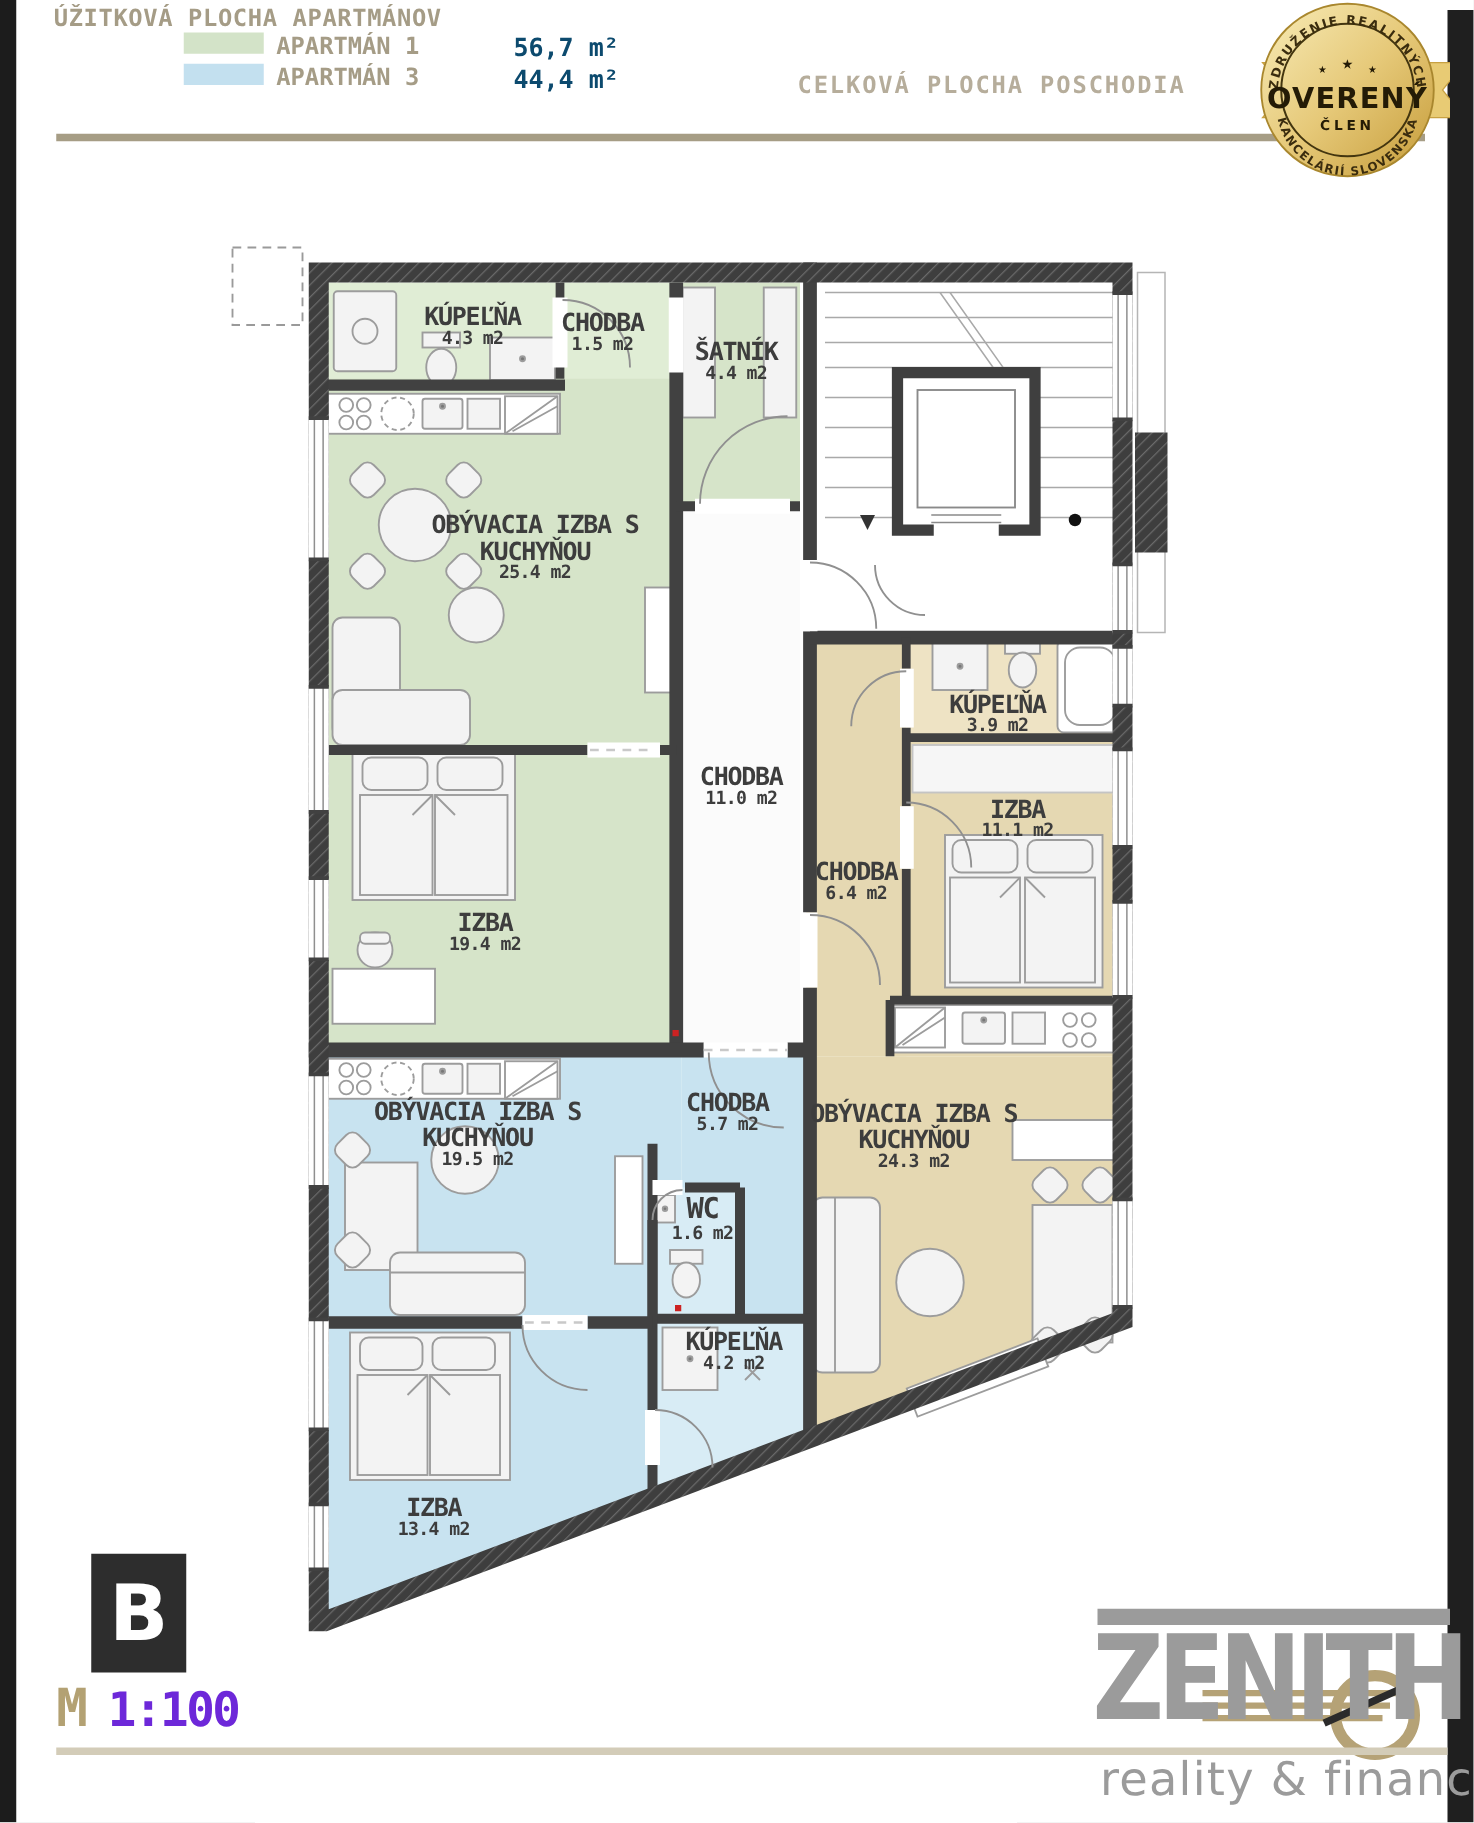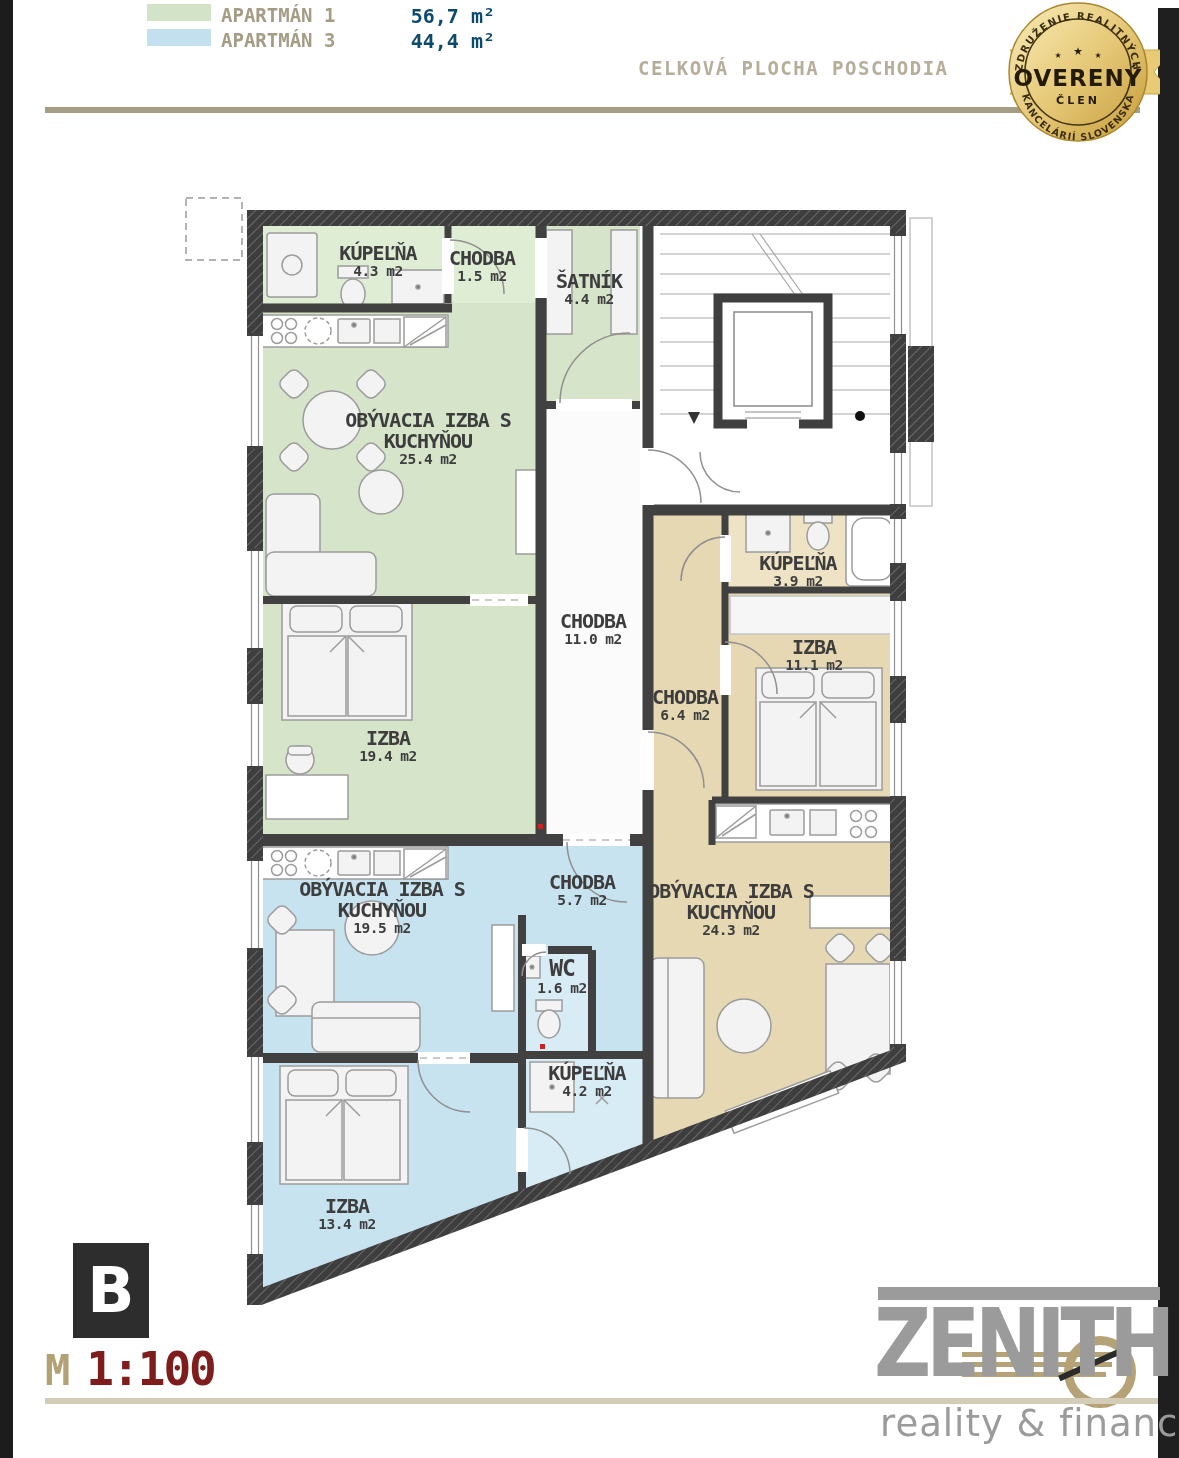--- a/index.html
+++ b/index.html
@@ -21,21 +21,21 @@
           font-weight:bold;line-height:1.04;white-space:nowrap;z-index:5;}
   .rlabel .rname{display:block;font-size:20px;letter-spacing:-1px;}
   .rlabel .rarea{display:block;font-size:14.5px;letter-spacing:-.5px;}
   .rlabel.wide{white-space:normal;width:172px;}
   
   #section-box{position:absolute;left:73px;top:1243px;width:76px;height:95px;background:#2d2d2d;
                display:flex;align-items:center;justify-content:center;}
   #section-box span{color:#fff;font-size:62px;font-weight:bold;font-family:"DejaVu Sans",sans-serif;}
   #scale{position:absolute;left:45px;top:1342px;display:flex;align-items:baseline;gap:16px;}
   #scale .m{font-size:42px;font-weight:bold;color:#b3a173;}
-  #scale .v{font-size:46px;font-weight:bold;color:#7f1d1d;letter-spacing:-2px;}
+  #scale .v{font-size:38px;font-weight:bold;color:#6d28d9;letter-spacing:-2px;}
   #footer-line{position:absolute;left:45px;top:1398px;width:1113px;height:6px;background:#d3ccb8;z-index:3;}
   
   #logo-bar{position:absolute;left:878px;top:1287px;width:282px;height:13px;background:#9b9b9b;z-index:2;}
   #logo-lines div{position:absolute;height:5px;background:#b5a276;z-index:1;}
   #logo-text{position:absolute;left:874px;top:1297px;font-size:94px;font-weight:bold;color:#9b9b9b;
              font-family:"DejaVu Sans",sans-serif;transform:scaleX(.84);transform-origin:left top;
              letter-spacing:-6px;line-height:1;z-index:2;}
   #logo-circle{position:absolute;left:1064px;top:1336px;width:54px;height:54px;border:9px solid #b5a276;
                border-radius:50%;z-index:1;background:transparent;}
   #logo-needle{position:absolute;left:1056px;top:1360px;width:76px;height:6px;background:#2b2b2b;
@@ -46,20 +46,21 @@
 </style>
 </head>
 <body>
 
 <div id="page">
 
   <div class="edge-strip" style="left:0;top:0;width:13px;height:1458px;"></div>
   <div class="edge-strip" style="left:1158px;top:8px;width:21px;height:1450px;background:#1f1f1f;"></div>
 
   <div id="legend">
+    <div id="legend-title">ÚŽITKOVÁ PLOCHA APARTMÁNOV</div>
     <div class="legend-row">
       <div class="legend-swatch" style="background: rgb(211, 227, 200);"></div>
       <div class="legend-label">APARTMÁN 1</div>
       <div class="legend-value">56,7 m²</div>
     </div>
     <div class="legend-row">
       <div class="legend-swatch" style="background: rgb(195, 224, 239);"></div>
       <div class="legend-label">APARTMÁN 3</div>
       <div class="legend-value">44,4 m²</div>
     </div>

